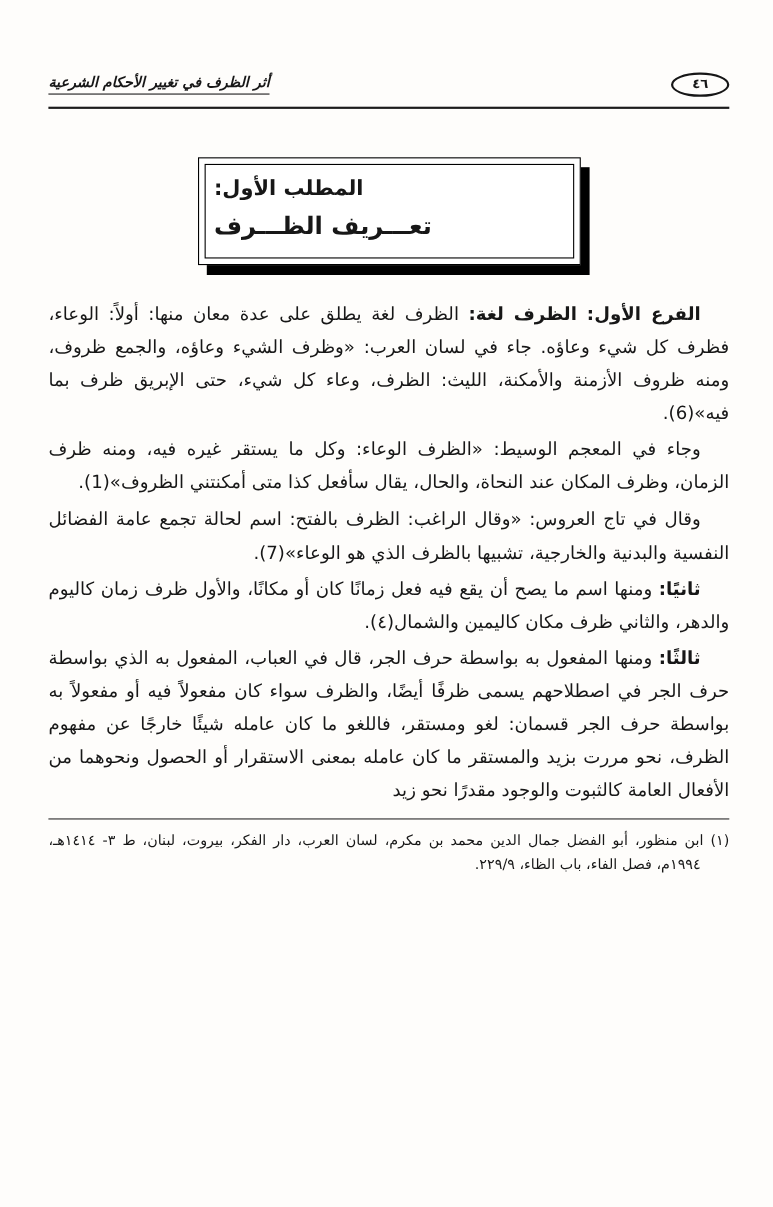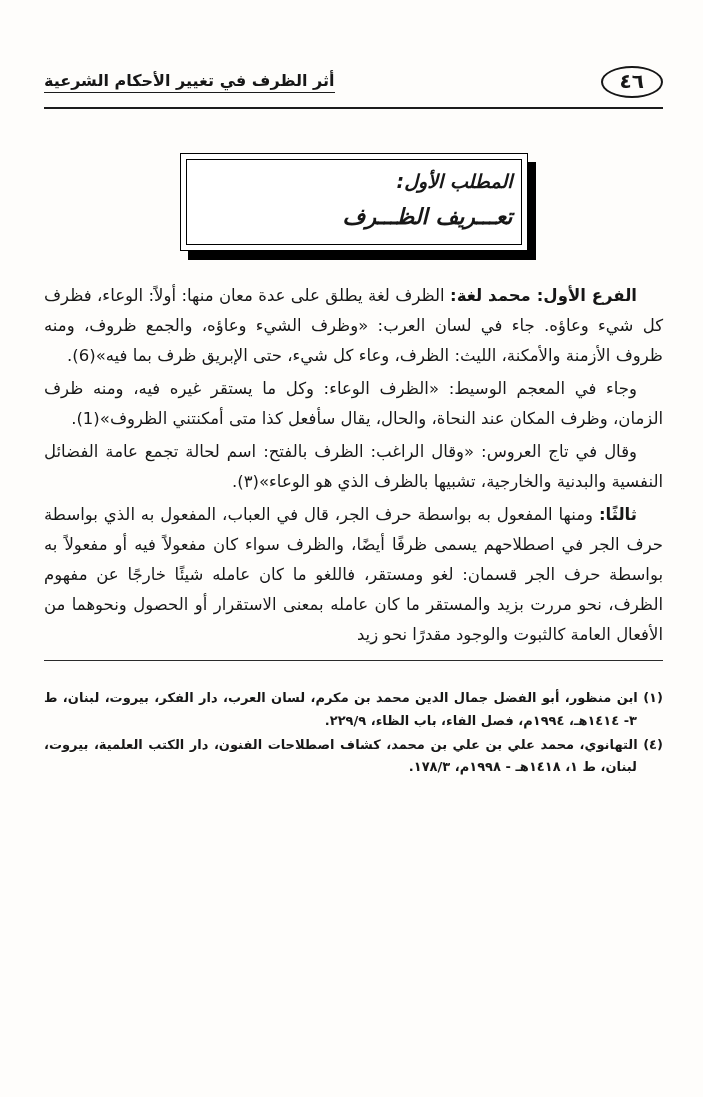--- a/index.html
+++ b/index.html
@@ -23,50 +23,50 @@
     direction: ltr;
     display: flex;
     justify-content: space-between;
     align-items: center;
     margin-top: 66px;
     padding-bottom: 9px;
     border-bottom: 2px solid #1c1c1c;
   }
   .running-title {
     direction: rtl;
-    font-size: 16px;
+    font-size: 13px;
     font-weight: bold;
+    font-style: italic;
     padding-bottom: 2px;
     border-bottom: 1.5px solid #1c1c1c;
   }
   .page-number {
     direction: rtl;
     display: inline-block;
     border: 2px solid #161616;
     border-radius: 50%;
     padding: 1px 17px 3px;
-    font-size: 20px;
+    font-size: 12px;
     font-weight: bold;
     line-height: 1.2;
   }
 
   
   .title-box-outer {
     width: 348px;
     margin: 44px auto 0;
     border: 1.5px solid #000;
     padding: 5px;
     background: #fff;
     box-shadow: 8px 9px 0 0 #000;
   }
   .title-box-inner {
     border: 1.5px solid #000;
     padding: 10px 8px 15px;
-    text-align: right;
-    font-style: italic;
+    text-align: left;
   }
   .title-line1 {
     font-size: 19px;
     font-weight: bold;
     margin-bottom: 12px;
   }
   .title-line2 {
     font-size: 22px;
     font-weight: bold;
   }
@@ -80,21 +80,21 @@
     text-align: justify;
     text-indent: 26px;
   }
   .lead { font-weight: bold; }
 
   
   .footnote-sep {
     border-top: 1.5px solid #2a2a2a;
     margin-top: 10px;
   }
-  .footnotes { margin-top: 26px; font-weight: bold; }
+  .footnotes { margin-top: 9px; }
   .footnote {
     margin: 0 0 2px 0;
     font-size: 13px;
     line-height: 1.72;
     text-align: justify;
     padding-right: 26px;
     text-indent: -26px;
   }
   .fn-marker { white-space: nowrap; }
 </style>
@@ -109,26 +109,26 @@
   </header>
 
   <section class="title-box-outer">
     <div class="title-box-inner">
       <div class="title-line1">المطلب الأول:</div>
       <div class="title-line2">تعـــريف الظـــرف</div>
     </div>
   </section>
 
   <main class="body-text">
-    <p class="para"><span class="lead">الفرع الأول: محمد لغة:</span> <span>الظرف لغة يطلق على عدة معان منها: أولاً: الوعاء، فظرف كل شيء وعاؤه. جاء في لسان العرب: «وظرف الشيء وعاؤه، والجمع ظروف، ومنه ظروف الأزمنة والأمكنة، الليث: الظرف، وعاء كل شيء، حتى الإبريق ظرف بما فيه»(6).</span></p>
+    <p class="para"><span class="lead">الفرع الأول: الظرف لغة:</span> <span>الظرف لغة يطلق على عدة معان منها: أولاً: الوعاء، فظرف كل شيء وعاؤه. جاء في لسان العرب: «وظرف الشيء وعاؤه، والجمع ظروف، ومنه ظروف الأزمنة والأمكنة، الليث: الظرف، وعاء كل شيء، حتى الإبريق ظرف بما فيه»(6).</span></p>
     <p class="para"><span>وجاء في المعجم الوسيط: «الظرف الوعاء: وكل ما يستقر غيره فيه، ومنه ظرف الزمان، وظرف المكان عند النحاة، والحال، يقال سأفعل كذا متى أمكنتني الظروف»(1).</span></p>
-    <p class="para"><span>وقال في تاج العروس: «وقال الراغب: الظرف بالفتح: اسم لحالة تجمع عامة الفضائل النفسية والبدنية والخارجية، تشبيها بالظرف الذي هو الوعاء»(٣).</span></p>
+    <p class="para"><span>وقال في تاج العروس: «وقال الراغب: الظرف بالفتح: اسم لحالة تجمع عامة الفضائل النفسية والبدنية والخارجية، تشبيها بالظرف الذي هو الوعاء»(7).</span></p>
+    <p class="para"><span class="lead">ثانيًا:</span> <span>ومنها اسم ما يصح أن يقع فيه فعل زمانًا كان أو مكانًا، والأول ظرف زمان كاليوم والدهر، والثاني ظرف مكان كاليمين والشمال(٤).</span></p>
     <p class="para"><span class="lead">ثالثًا:</span> <span>ومنها المفعول به بواسطة حرف الجر، قال في العباب، المفعول به الذي بواسطة حرف الجر في اصطلاحهم يسمى ظرفًا أيضًا، والظرف سواء كان مفعولاً فيه أو مفعولاً به بواسطة حرف الجر قسمان: لغو ومستقر، فاللغو ما كان عامله شيئًا خارجًا عن مفهوم الظرف، نحو مررت بزيد والمستقر ما كان عامله بمعنى الاستقرار أو الحصول ونحوهما من الأفعال العامة كالثبوت والوجود مقدرًا نحو زيد</span></p>
   </main>
 
   <div class="footnote-sep"></div>
 
   <footer class="footnotes">
     <p class="footnote"><span class="fn-marker">(١)</span> <span>ابن منظور، أبو الفضل جمال الدين محمد بن مكرم، لسان العرب، دار الفكر، بيروت، لبنان، ط ٣- ١٤١٤هـ، ١٩٩٤م، فصل الفاء، باب الظاء، ٢٢٩/٩.</span></p>
-    <p class="footnote"><span class="fn-marker">(٤)</span> <span>التهانوي، محمد علي بن علي بن محمد، كشاف اصطلاحات الفنون، دار الكتب العلمية، بيروت، لبنان، ط ١، ١٤١٨هـ - ١٩٩٨م، ١٧٨/٣.</span></p>
   </footer>
 
 </div>
 
 </body></html>

